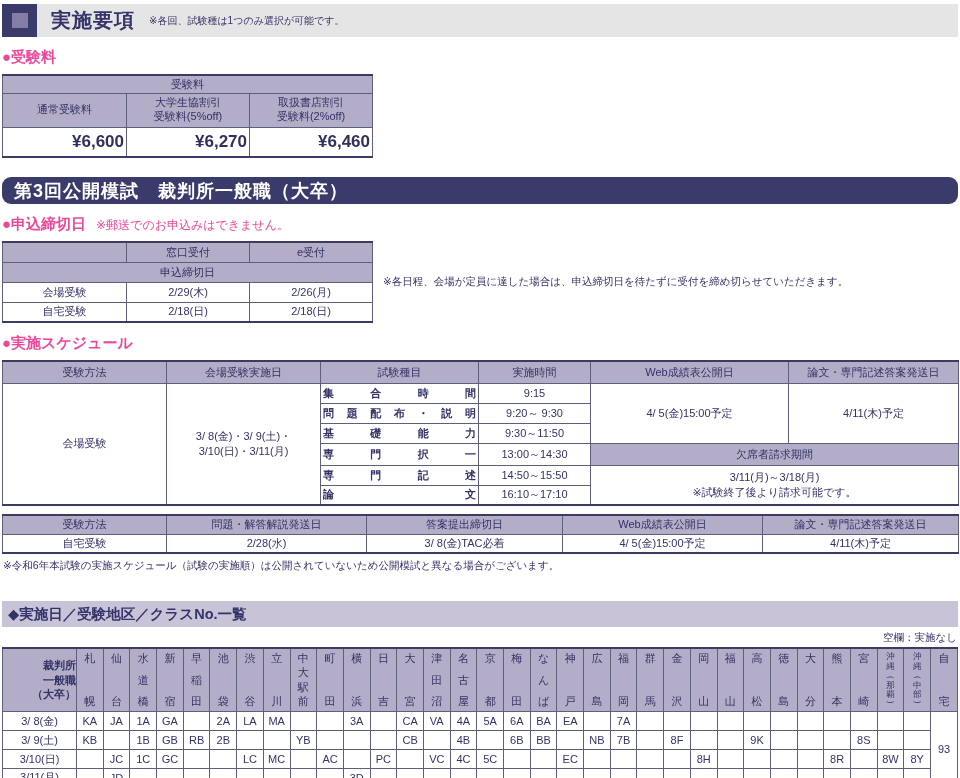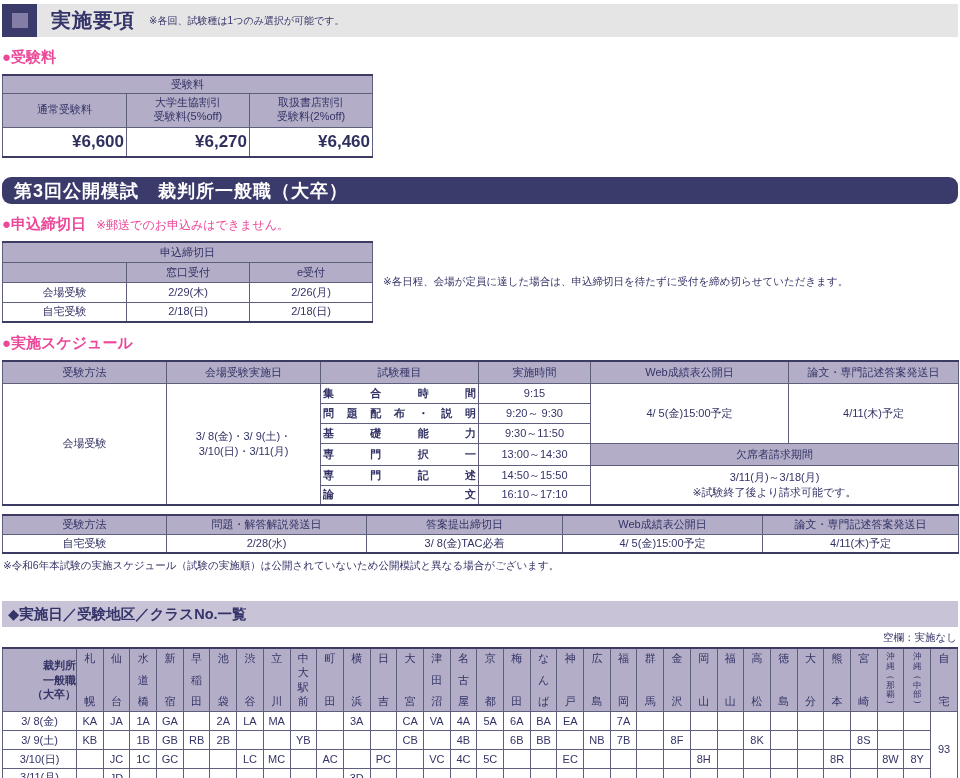--- a/index.html
+++ b/index.html
@@ -159,26 +159,26 @@
   </div>
   <div class="deadline-row">
     <table class="data-table deadline-table">
       <colgroup>
           <col style="width:124px">
           <col style="width:123px">
           <col style="width:123px">
         </colgroup>
       <tbody>
           <tr>
-        <th colspan="3">申込締切日</th>
-      </tr>
-      <tr>
         <th></th>
         <th>窓口受付</th>
         <th>e受付</th>
+      </tr>
+      <tr>
+        <th colspan="3">申込締切日</th>
       </tr>
       <tr>
         <td>会場受験</td>
         <td>2/29(木)</td>
         <td>2/26(月)</td>
       </tr>
       <tr>
         <td>自宅受験</td>
         <td>2/18(日)</td>
         <td>2/18(日)</td>
@@ -554,21 +554,21 @@
           <td></td>
           <td>6B</td>
           <td>BB</td>
           <td></td>
           <td>NB</td>
           <td>7B</td>
           <td></td>
           <td>8F</td>
           <td></td>
           <td></td>
-          <td>8K</td>
+          <td>9K</td>
           <td></td>
           <td></td>
           <td></td>
           <td>8S</td>
           <td></td>
           <td></td>
         </tr>
         <tr>
           <td>3/10(日)</td>
           <td></td>

